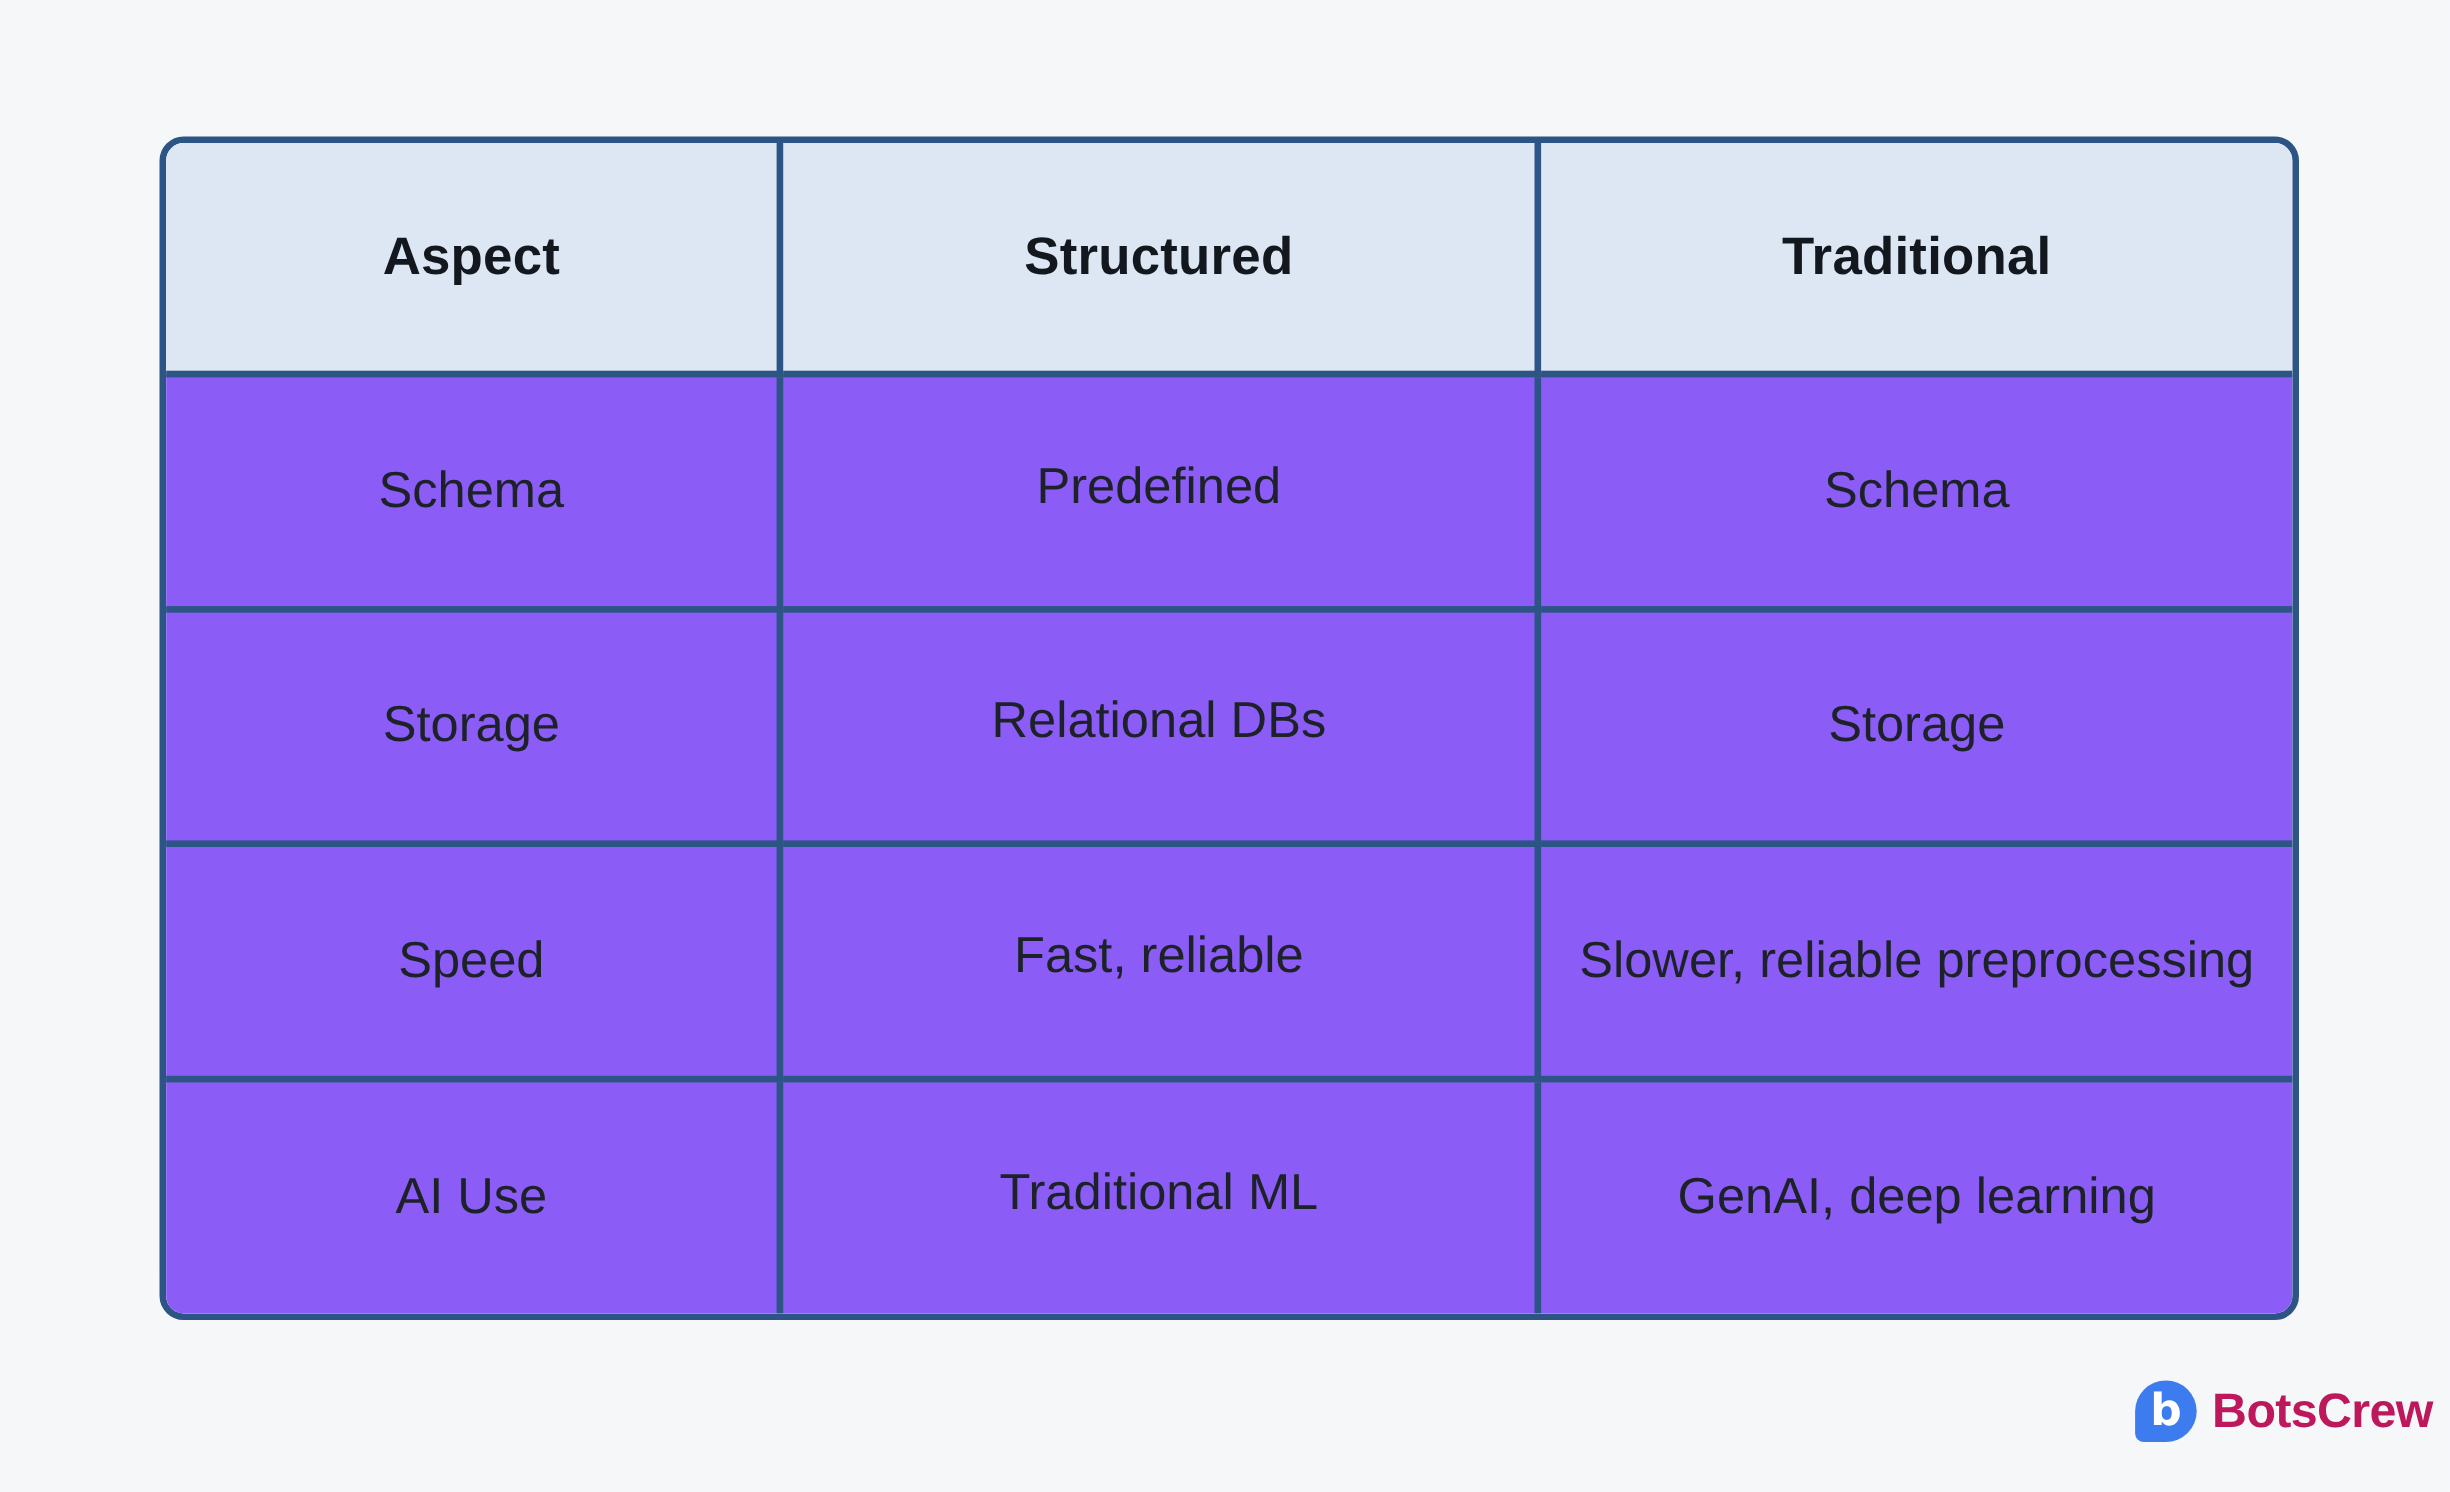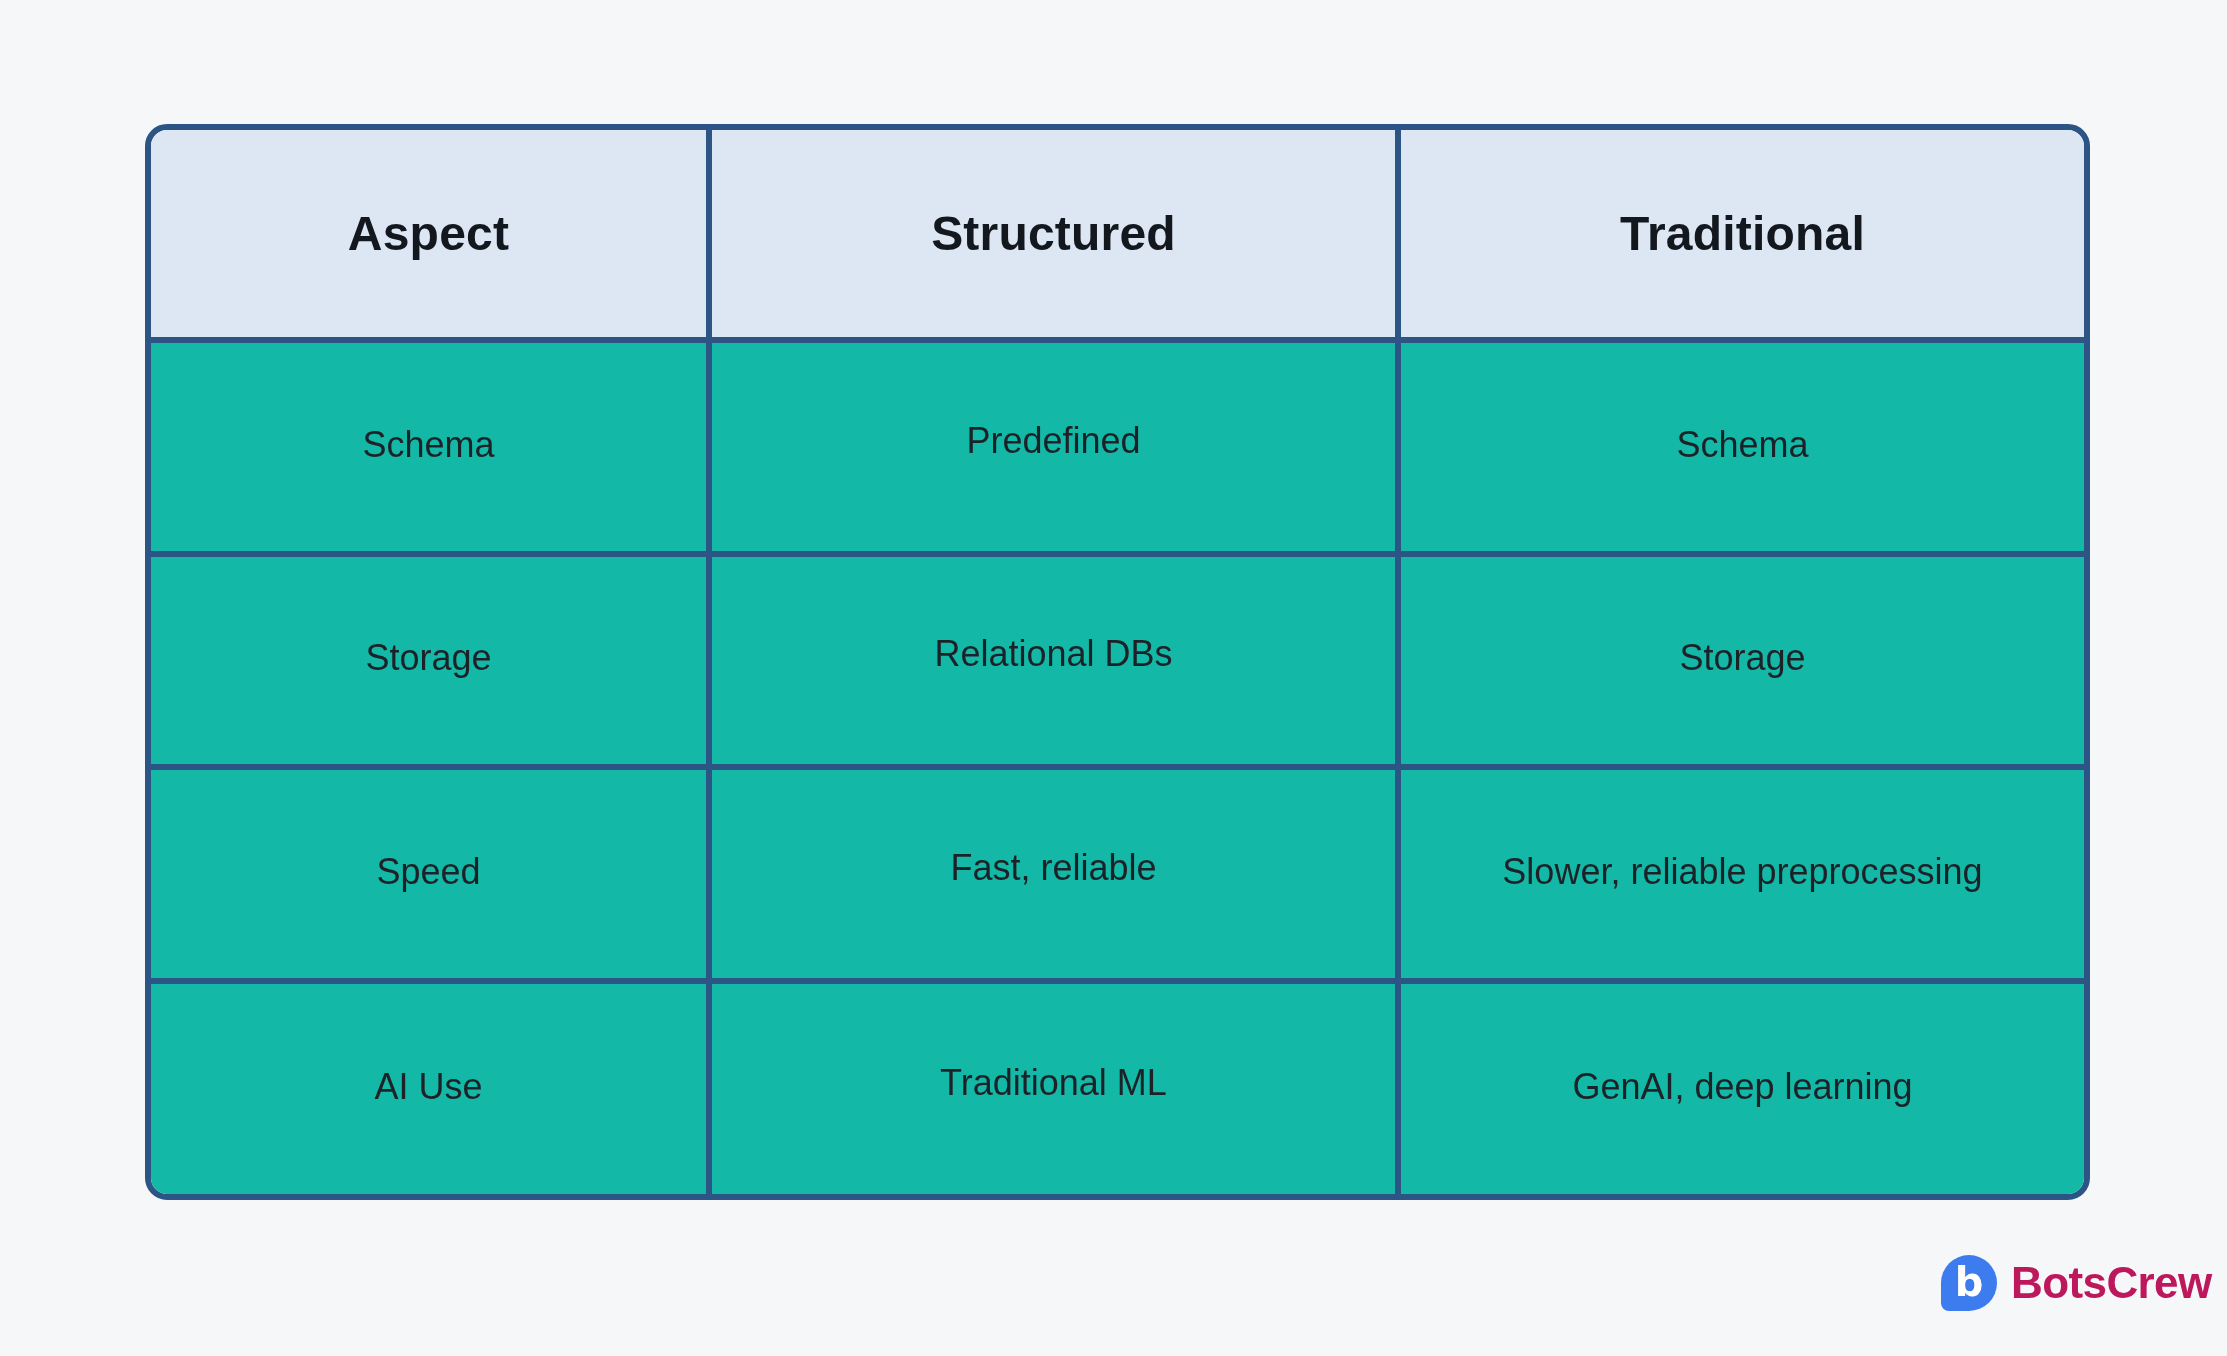--- a/index.html
+++ b/index.html
@@ -67,23 +67,23 @@
     background: #dde6f3;
     color: #13181f;
     font-size: 48px;
     font-weight: bold;
     letter-spacing: 0.2px;
   }
 
   
   tbody tr { height: 171px; }
   tbody td {
-    background: #14b8a6;
+    background: #8b5cf6;
     color: #1d2228;
-    font-size: 36px;
+    font-size: 46px;
     font-weight: 400;
     line-height: 1.22;
   }
   
   tbody td.col-a { padding-bottom: 4px; }
   tbody td.col-b { padding-bottom: 12px; }
   tbody td.col-c { padding-bottom: 4px; }
 
   
   .logo {

